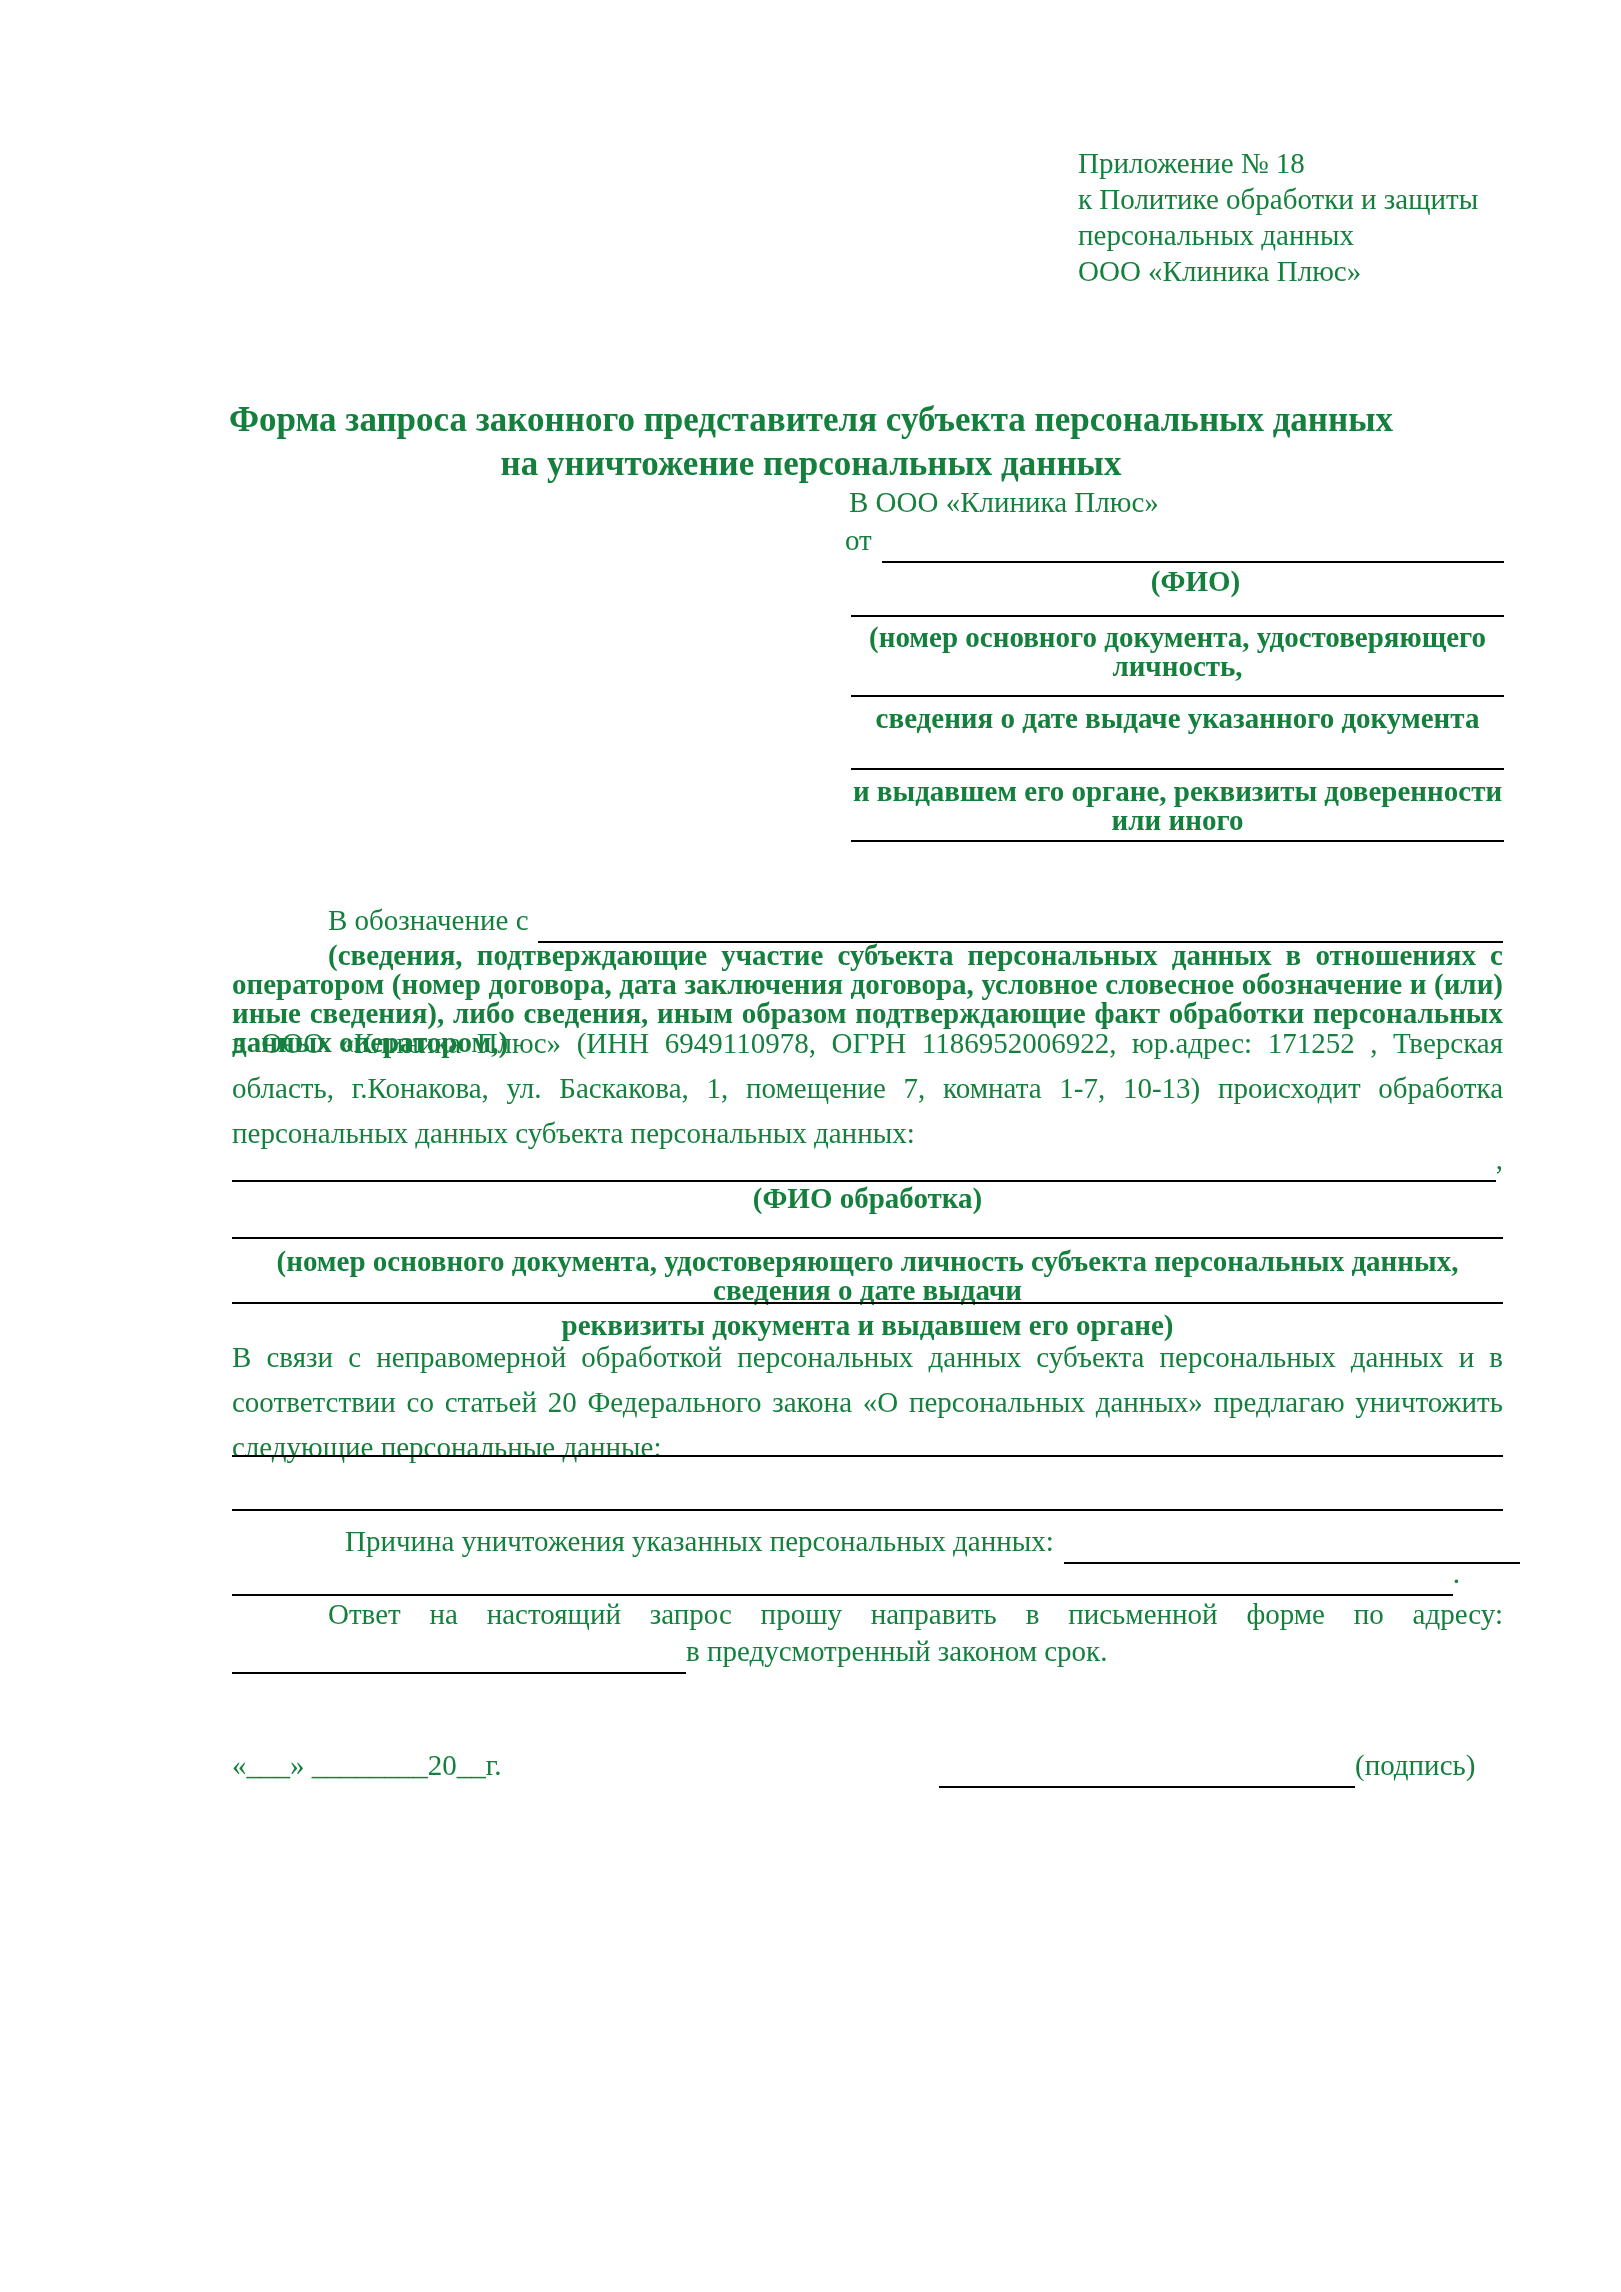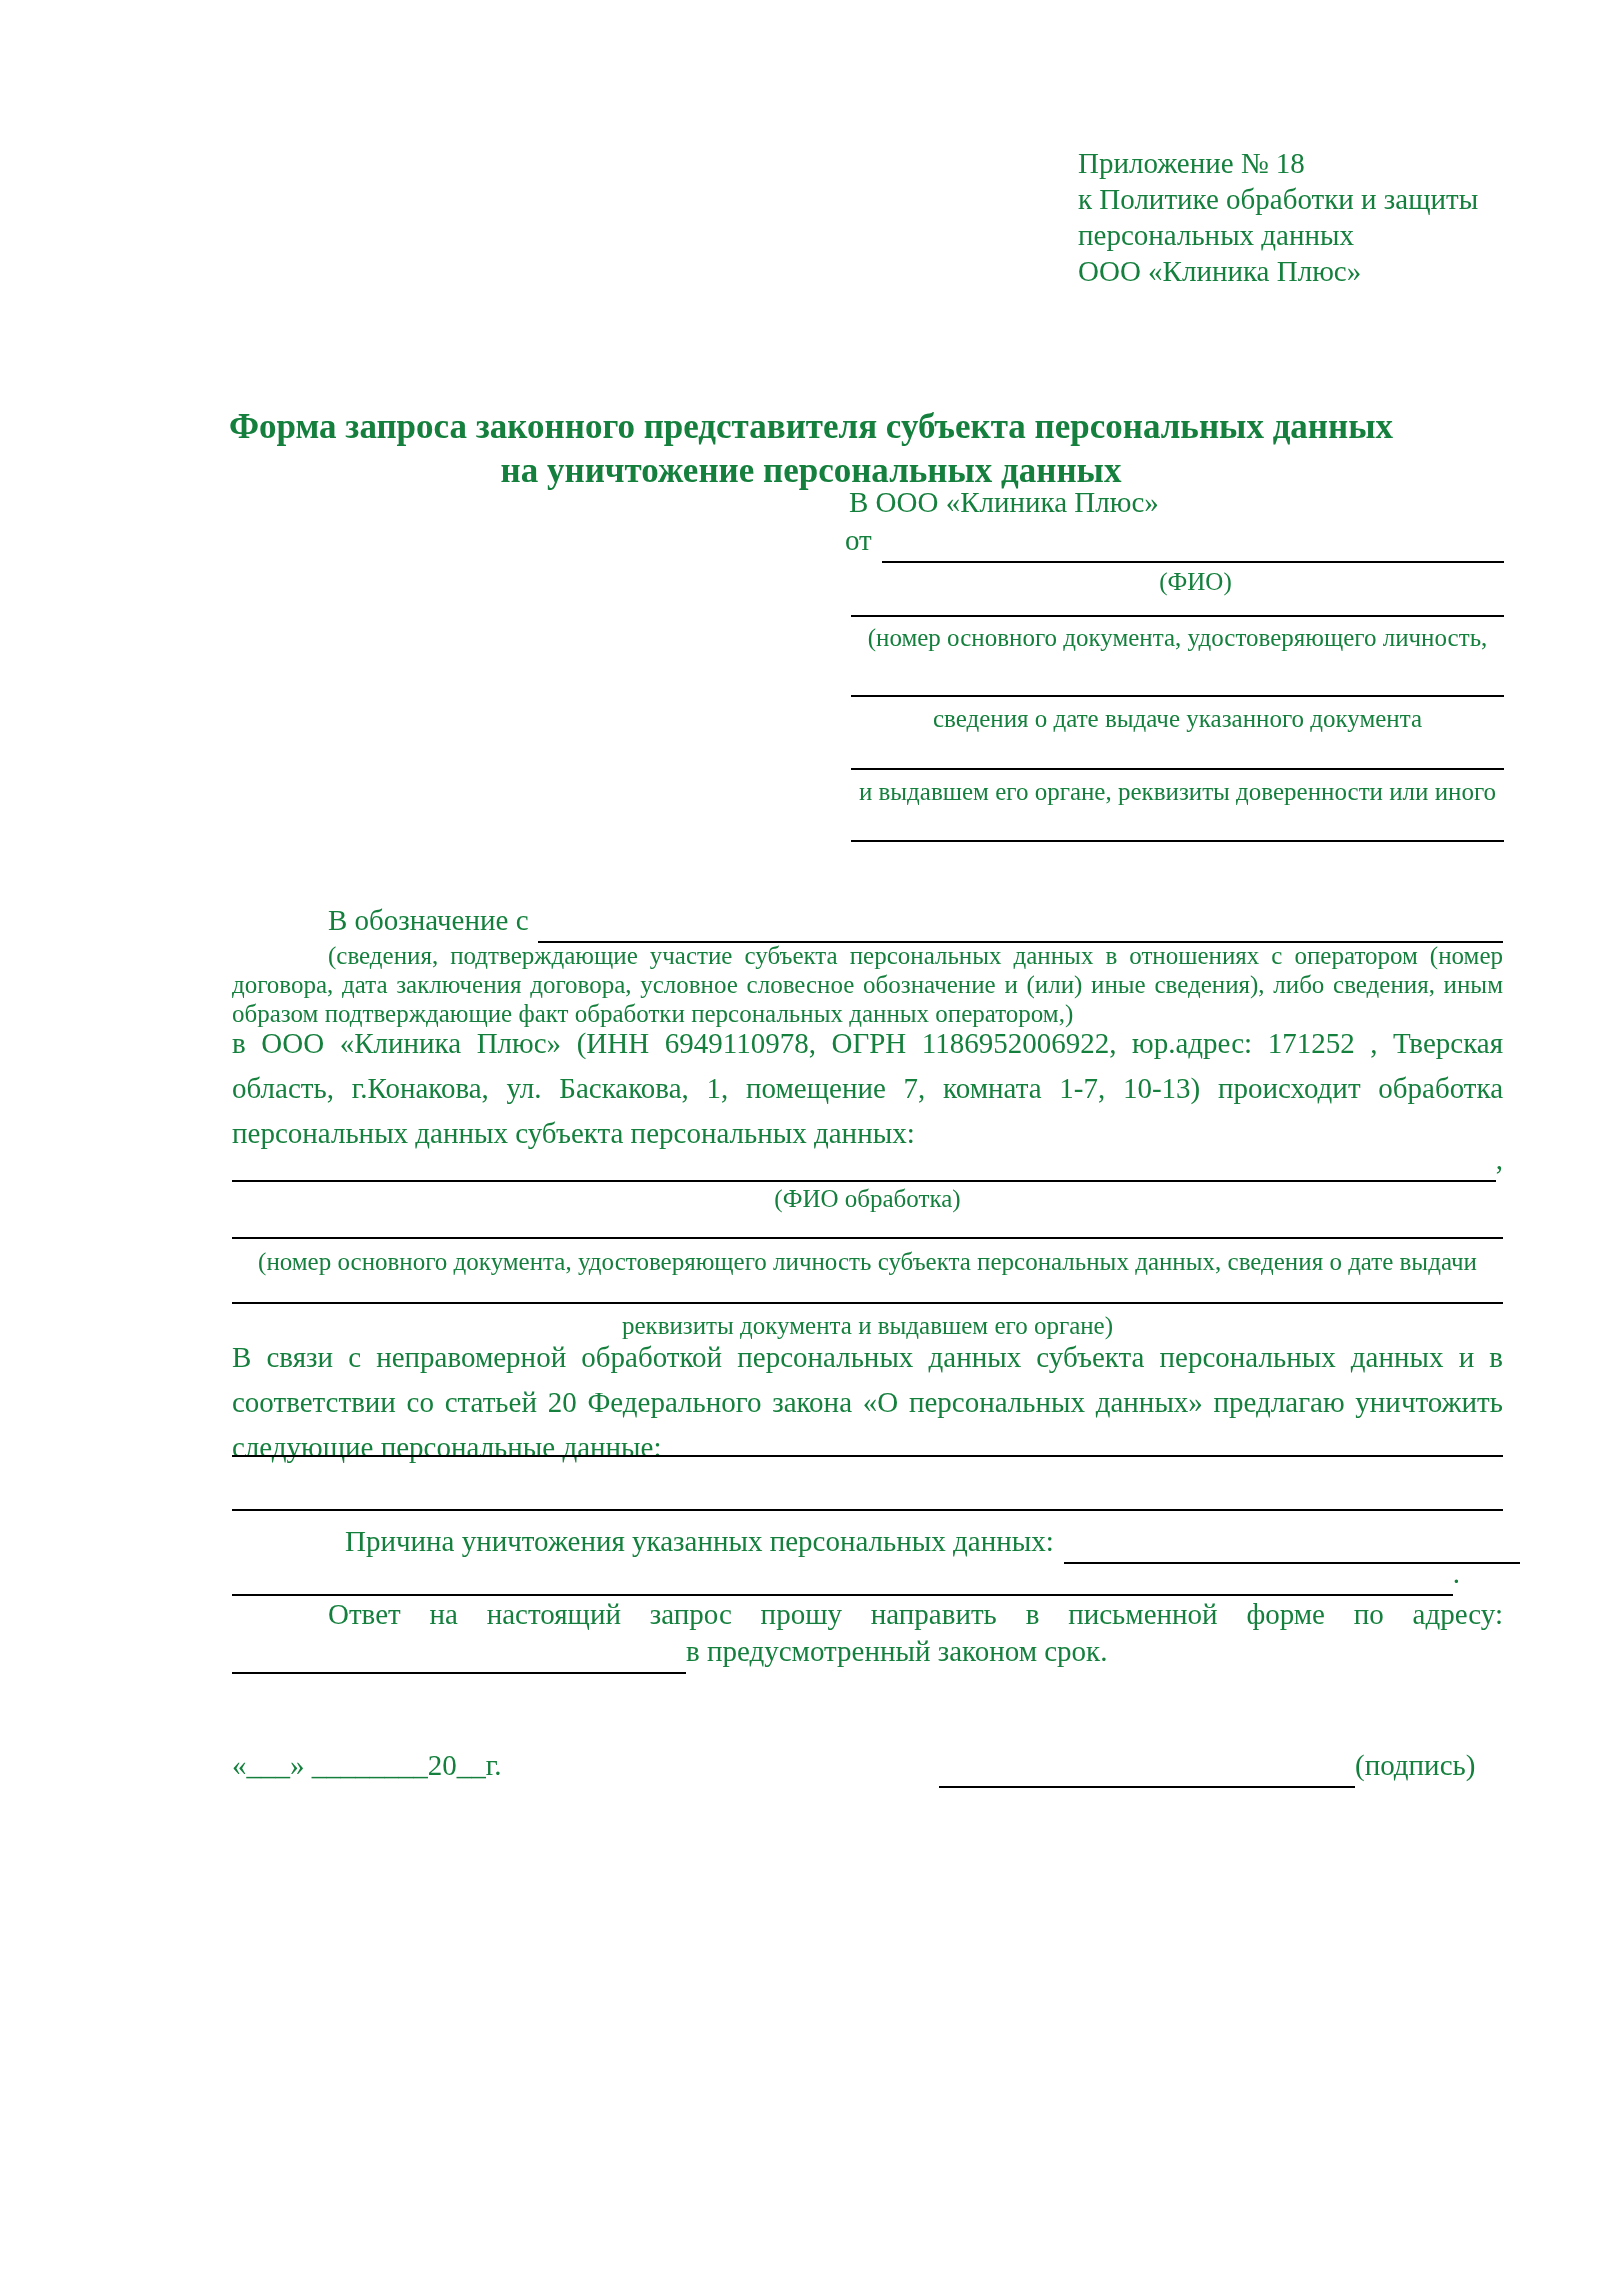--- a/index.html
+++ b/index.html
@@ -7,21 +7,21 @@
     position:relative;
     width:1621px;height:2293px;
     margin:0 auto;
     background:#ffffff;
     color:#15803d;
     font-family:"Liberation Serif","DejaVu Serif",serif;
     overflow:hidden;
   }
   .abs{position:absolute;}
   .body-text{font-size:29px;line-height:45px;}
-  .small-text{font-size:25px;line-height:29px;}
+  .small-text{font-size:29px;line-height:29px;font-weight:bold;}
   .center{text-align:center;}
   .justify{text-align:justify;}
   .justify-last{text-align:justify;text-align-last:justify;}
   .indent{text-indent:96px;}
   .rule{position:absolute;height:0;border-top:2.9px solid #000;}
   .row{position:absolute;display:flex;align-items:stretch;}
   .fill{flex:1 1 auto;border-bottom:2.9px solid #000;margin-left:9.8px;}
   .fill0{flex:1 1 auto;border-bottom:2.9px solid #000;}
   .fixline{border-bottom:2.9px solid #000;}
   .hdr{font-size:29px;line-height:36px;}
@@ -32,21 +32,21 @@
 
 <div class="page">
 
   <div class="abs hdr" style="left:1078px;top:145px;">
     <div>Приложение № 18</div>
     <div>к Политике обработки и защиты</div>
     <div>персональных данных</div>
     <div>ООО «Клиника Плюс»</div>
   </div>
 
-  <div class="abs title center" style="left:157px;top:398px;width:1308px;margin-top:7px;">
+  <div class="abs title center" style="left:157px;top:398px;width:1308px;">
     <div>Форма запроса законного представителя субъекта персональных данных</div>
     <div>на уничтожение персональных данных</div>
   </div>
 
   <div class="abs body-text" style="left:849px;top:480px;">В ООО «Клиника Плюс»</div>
 
   <div class="row body-text" style="left:845px;top:518px;width:659px;">
     <span>от</span>
     <span class="fill"></span>
   </div>

